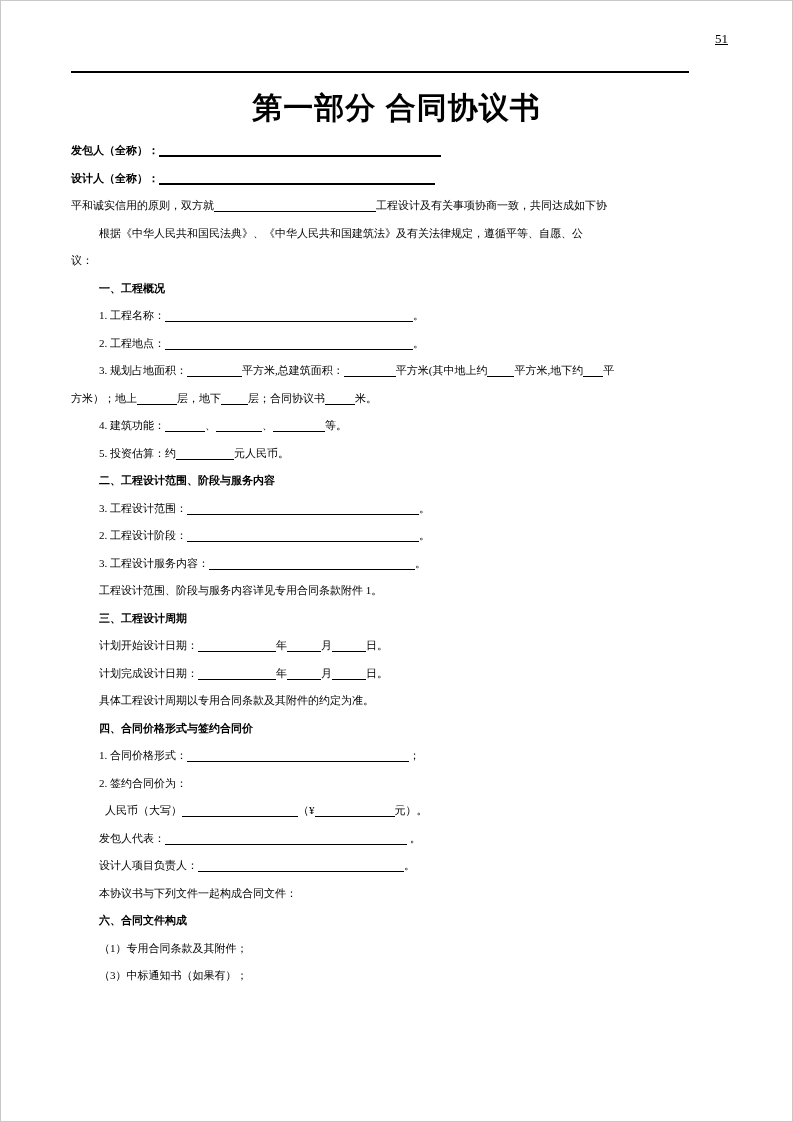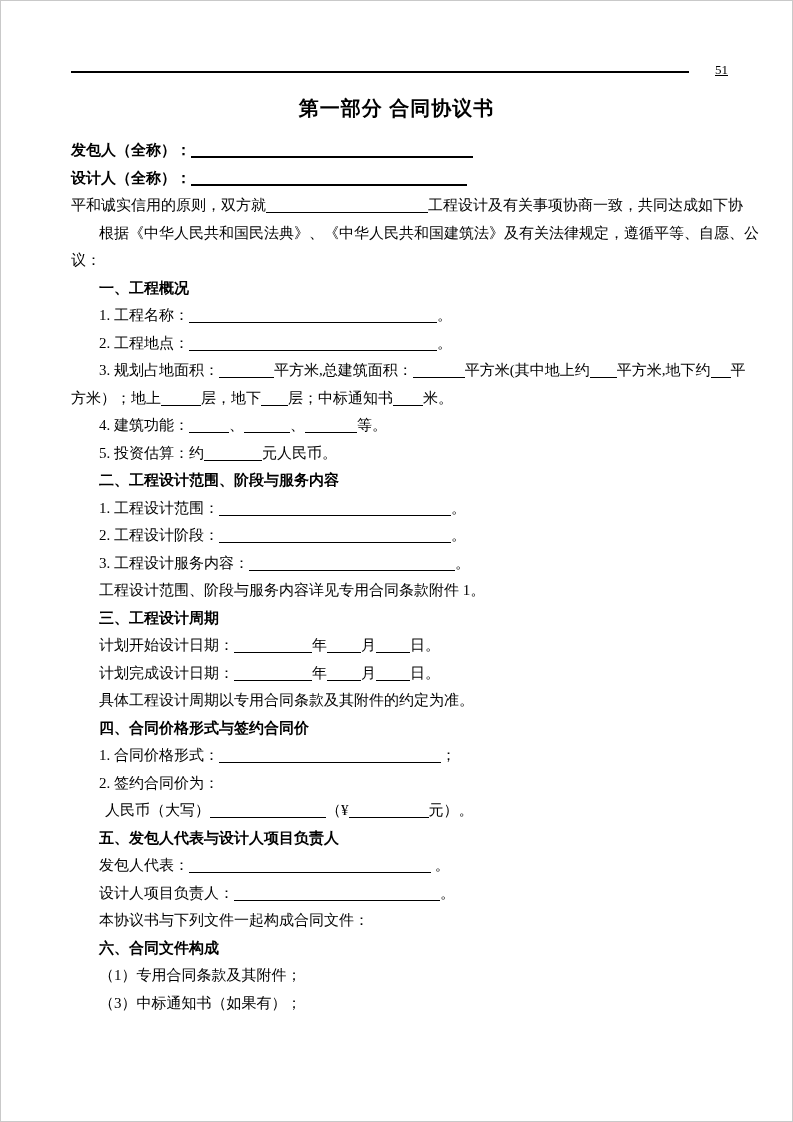--- a/index.html
+++ b/index.html
@@ -9,47 +9,47 @@
     height: 1122px;
     box-sizing: border-box;
     background: #ffffff;
     border: 1px solid #c9c9c9;
     font-family: "Liberation Serif", serif;
     color: #000000;
     overflow: hidden;
   }
   .page-num {
     position: absolute;
-    top: 61px;
+    top: 30px;
     right: 64px;
     font-size: 13px;
     text-decoration: underline;
     font-family: "Liberation Serif", serif;
   }
   .header-rule {
     position: absolute;
     top: 70px;
     left: 70px;
     width: 618px;
     height: 2px;
     background: #000000;
   }
   .title {
     margin: 0;
     padding-top: 92px;
     text-align: center;
-    font-size: 20px;
+    font-size: 30px;
     font-weight: bold;
     line-height: 30px;
     letter-spacing: 1px;
     font-family: "Liberation Sans", sans-serif;
   }
   .content {
     margin: 14px 70px 0 70px;
-    font-size: 15px;
+    font-size: 11px;
   }
   .line {
     height: 27.5px;
     line-height: 27.5px;
     white-space: nowrap;
   }
   .party   { font-weight: bold; }
   .item    { padding-left: 28px; }
   .item2   { padding-left: 34px; }
   .indent2 { padding-left: 28px; }
@@ -76,37 +76,36 @@
   <div class="content">
       <div class="line party"><span>发包人（全称）：</span><span class="blank" style="width: 282px;"></span></div>
       <div class="line party"><span>设计人（全称）：</span><span class="blank" style="width: 276px;"></span></div>
       <div class="line body"><span>平和诚实信用的原则，双方就</span><span class="blank" style="width: 162px;"></span><span>工程设计及有关事项协商一致，共同达成如下协</span></div>
       <div class="line indent2"><span>根据《中华人民共和国民法典》、《中华人民共和国建筑法》及有关法律规定，遵循平等、自愿、公</span></div>
       <div class="line body"><span>议：</span></div>
       <div class="line heading"><span>一、工程概况</span></div>
       <div class="line item"><span>1. 工程名称：</span><span class="blank" style="width: 248px;"></span><span>。</span></div>
       <div class="line item"><span>2. 工程地点：</span><span class="blank" style="width: 248px;"></span><span>。</span></div>
       <div class="line item"><span>3. 规划占地面积：</span><span class="blank" style="width: 55px;"></span><span>平方米,总建筑面积：</span><span class="blank" style="width: 52px;"></span><span>平方米(其中地上约</span><span class="blank" style="width: 27px;"></span><span>平方米,地下约</span><span class="blank" style="width: 20px;"></span><span>平</span></div>
-      <div class="line body"><span>方米）；地上</span><span class="blank" style="width: 40px;"></span><span>层，地下</span><span class="blank" style="width: 27px;"></span><span>层；中标通知书</span><span class="blank" style="width: 30px;"></span><span>米。</span></div>
+      <div class="line body"><span>方米）；地上</span><span class="blank" style="width: 40px;"></span><span>层，地下</span><span class="blank" style="width: 27px;"></span><span>层；合同协议书</span><span class="blank" style="width: 30px;"></span><span>米。</span></div>
       <div class="line item"><span>4. 建筑功能：</span><span class="blank" style="width: 40px;"></span><span>、</span><span class="blank" style="width: 46px;"></span><span>、</span><span class="blank" style="width: 52px;"></span><span>等。</span></div>
       <div class="line item"><span>5. 投资估算：约</span><span class="blank" style="width: 58px;"></span><span>元人民币。</span></div>
       <div class="line heading"><span>二、工程设计范围、阶段与服务内容</span></div>
-      <div class="line item"><span>1. 工程设计范围：</span><span class="blank" style="width: 232px;"></span><span>。</span></div>
+      <div class="line item"><span>3. 工程设计范围：</span><span class="blank" style="width: 232px;"></span><span>。</span></div>
       <div class="line item"><span>2. 工程设计阶段：</span><span class="blank" style="width: 232px;"></span><span>。</span></div>
       <div class="line item"><span>3. 工程设计服务内容：</span><span class="blank" style="width: 206px;"></span><span>。</span></div>
       <div class="line item"><span>工程设计范围、阶段与服务内容详见专用合同条款附件 1。</span></div>
       <div class="line heading"><span>三、工程设计周期</span></div>
       <div class="line item"><span>计划开始设计日期：</span><span class="blank" style="width: 78px;"></span><span>年</span><span class="blank" style="width: 34px;"></span><span>月</span><span class="blank" style="width: 34px;"></span><span>日。</span></div>
       <div class="line item"><span>计划完成设计日期：</span><span class="blank" style="width: 78px;"></span><span>年</span><span class="blank" style="width: 34px;"></span><span>月</span><span class="blank" style="width: 34px;"></span><span>日。</span></div>
       <div class="line item"><span>具体工程设计周期以专用合同条款及其附件的约定为准。</span></div>
       <div class="line heading"><span>四、合同价格形式与签约合同价</span></div>
       <div class="line item"><span>1. 合同价格形式：</span><span class="blank" style="width: 222px;"></span><span>；</span></div>
       <div class="line item"><span>2. 签约合同价为：</span></div>
       <div class="line item2"><span>人民币（大写）</span><span class="blank" style="width: 116px;"></span><span>（¥</span><span class="blank" style="width: 80px;"></span><span>元）。</span></div>
-      <div class="line heading"><span>五、发包人代表与设计人项目负责人</span></div>
       <div class="line item"><span>发包人代表：</span><span class="blank" style="width: 242px;"></span><span> 。</span></div>
       <div class="line item"><span>设计人项目负责人：</span><span class="blank" style="width: 206px;"></span><span>。</span></div>
       <div class="line item"><span>本协议书与下列文件一起构成合同文件：</span></div>
       <div class="line heading"><span>六、合同文件构成</span></div>
       <div class="line item"><span>（1）专用合同条款及其附件；</span></div>
       <div class="line item"><span>（3）中标通知书（如果有）；</span></div>
     </div>
 </div>
 
 </body></html>

